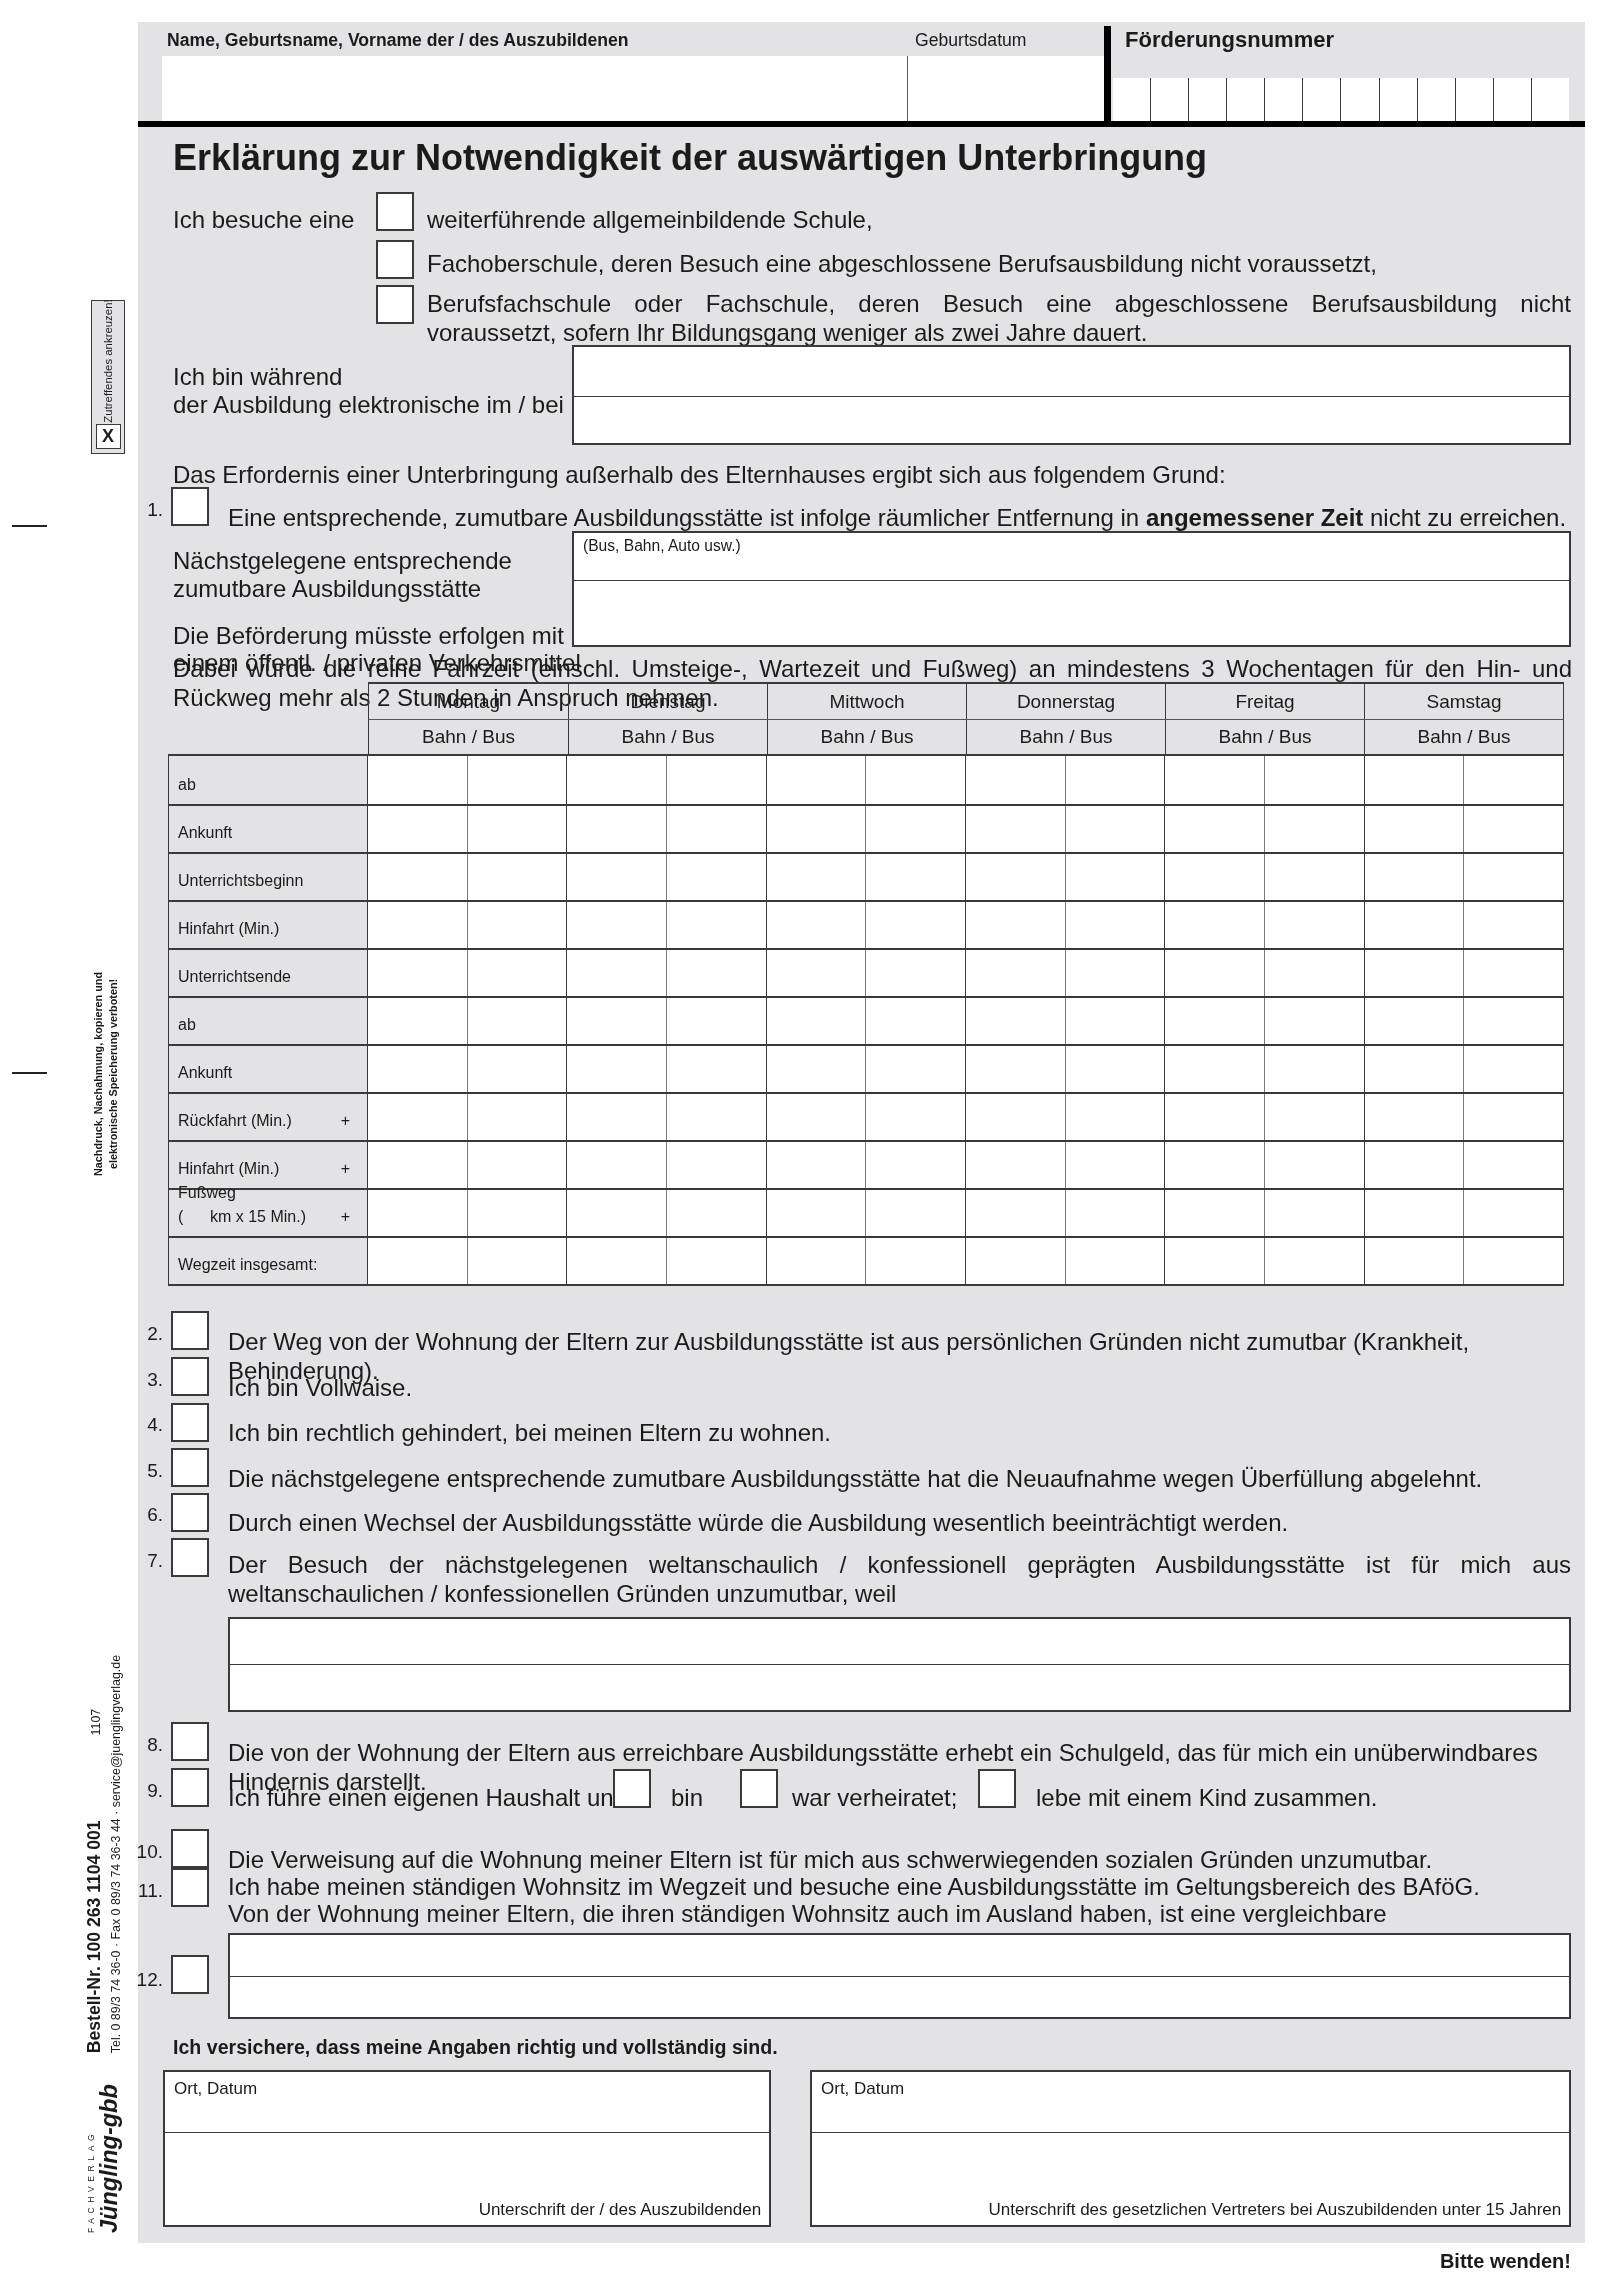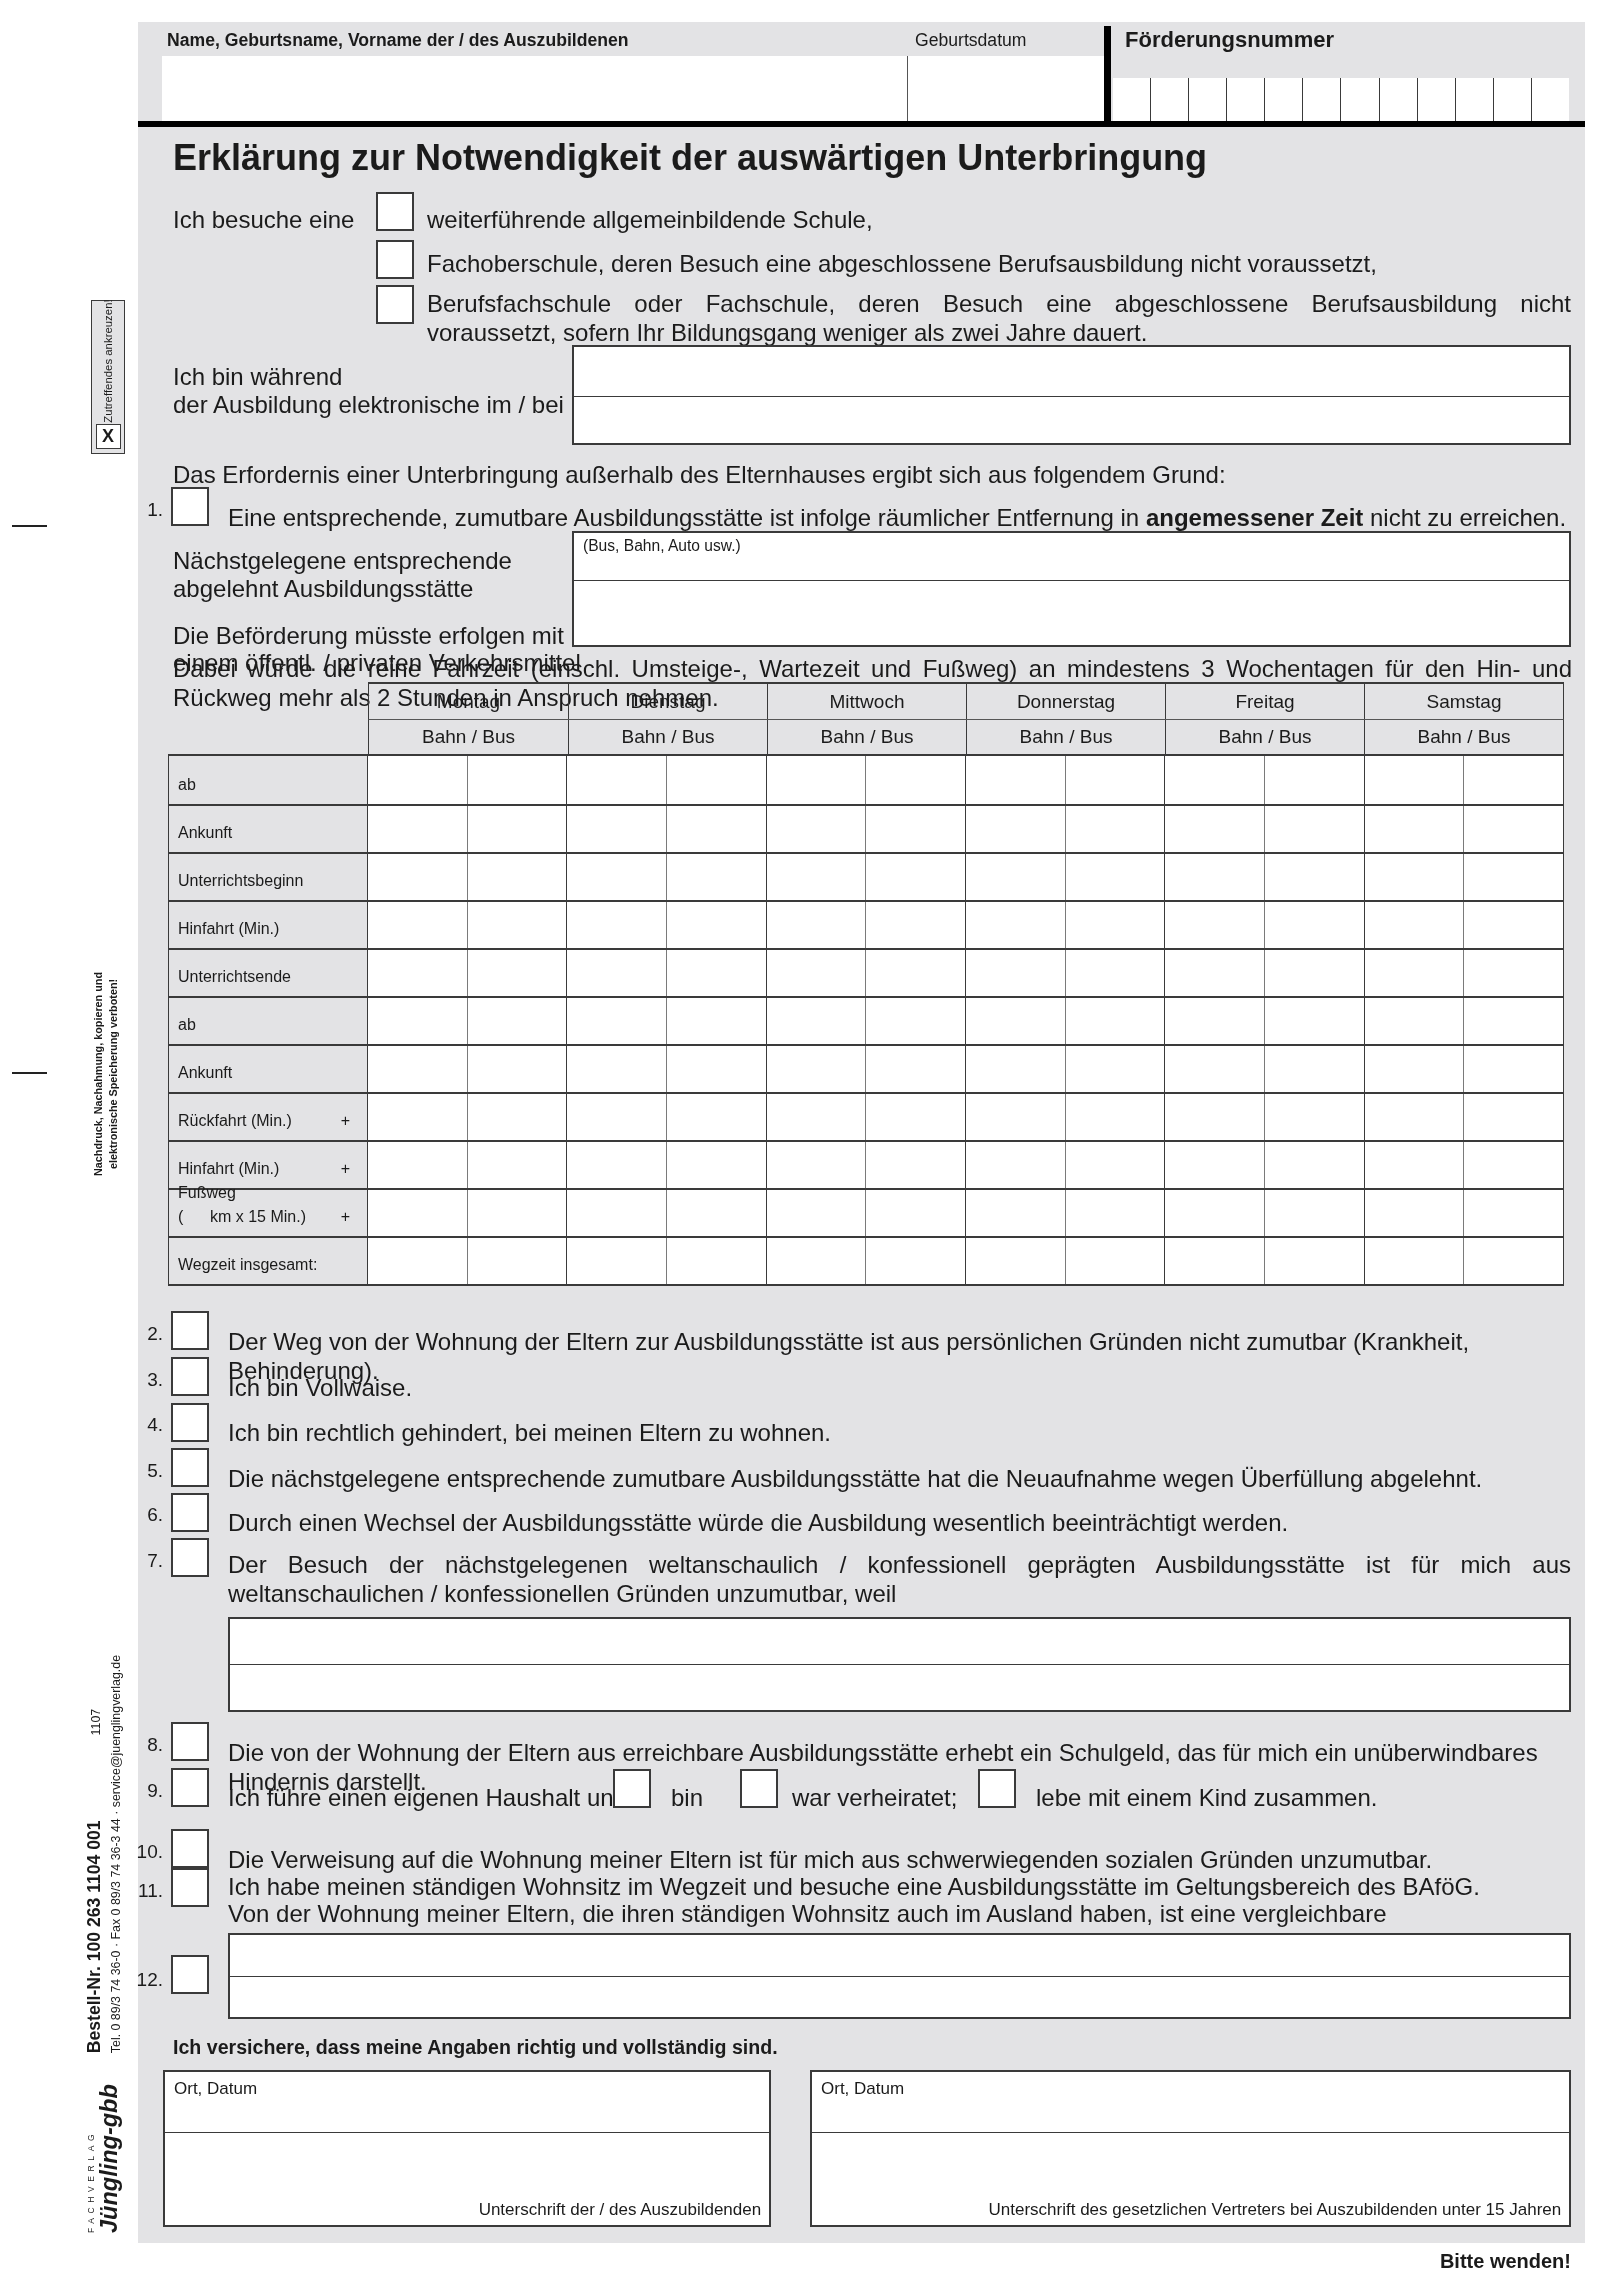--- a/index.html
+++ b/index.html
@@ -92,21 +92,21 @@
     <div style="height:46px"></div>
   </div>
 
   <div class="abs t29" style="left:173px;top:460px">Das Erfordernis einer Unterbringung außerhalb des Elternhauses ergibt sich aus folgendem Grund:</div>
 
   <div class="abs num" style="left:133px;top:499px">1.</div>
   <div class="abs cb" style="left:171px;top:487px"></div>
   <div class="abs t29" style="left:228px;top:503px;width:1343px"><span>Eine entsprechende, zumutbare Ausbildungsstätte ist infolge räumlicher Entfernung in </span><span class="bold">angemessener Zeit</span><span> nicht zu erreichen.</span></div>
 
   <div class="abs t29" style="left:173px;top:546px">Nächstgelegene entsprechende</div>
-  <div class="abs t29" style="left:173px;top:574px">abgelehnt Ausbildungsstätte</div>
+  <div class="abs t29" style="left:173px;top:574px">zumutbare Ausbildungsstätte</div>
   <div class="abs t29" style="left:173px;top:621px">Die Beförderung müsste erfolgen mit</div>
   <div class="abs t29" style="left:173px;top:648px">einem öffentl. / privaten Verkehrsmittel</div>
   <div class="abs box" style="left:572px;top:531px;width:999px;height:116px">
     <div class="rowdiv" style="height:48px;position:relative">
       <div class="t24" style="position:absolute;left:9px;top:3.9px">(Bus, Bahn, Auto usw.)</div>
     </div>
     <div style="height:45px"></div>
   </div>
 
   <div class="abs t29 just" style="left:173px;top:654px;width:1399px">Dabei würde die reine Fahrzeit (einschl. Umsteige-, Wartezeit und Fußweg) an mindestens 3 Wochentagen für den Hin- und Rückweg mehr als 2 Stunden in Anspruch nehmen.</div>

